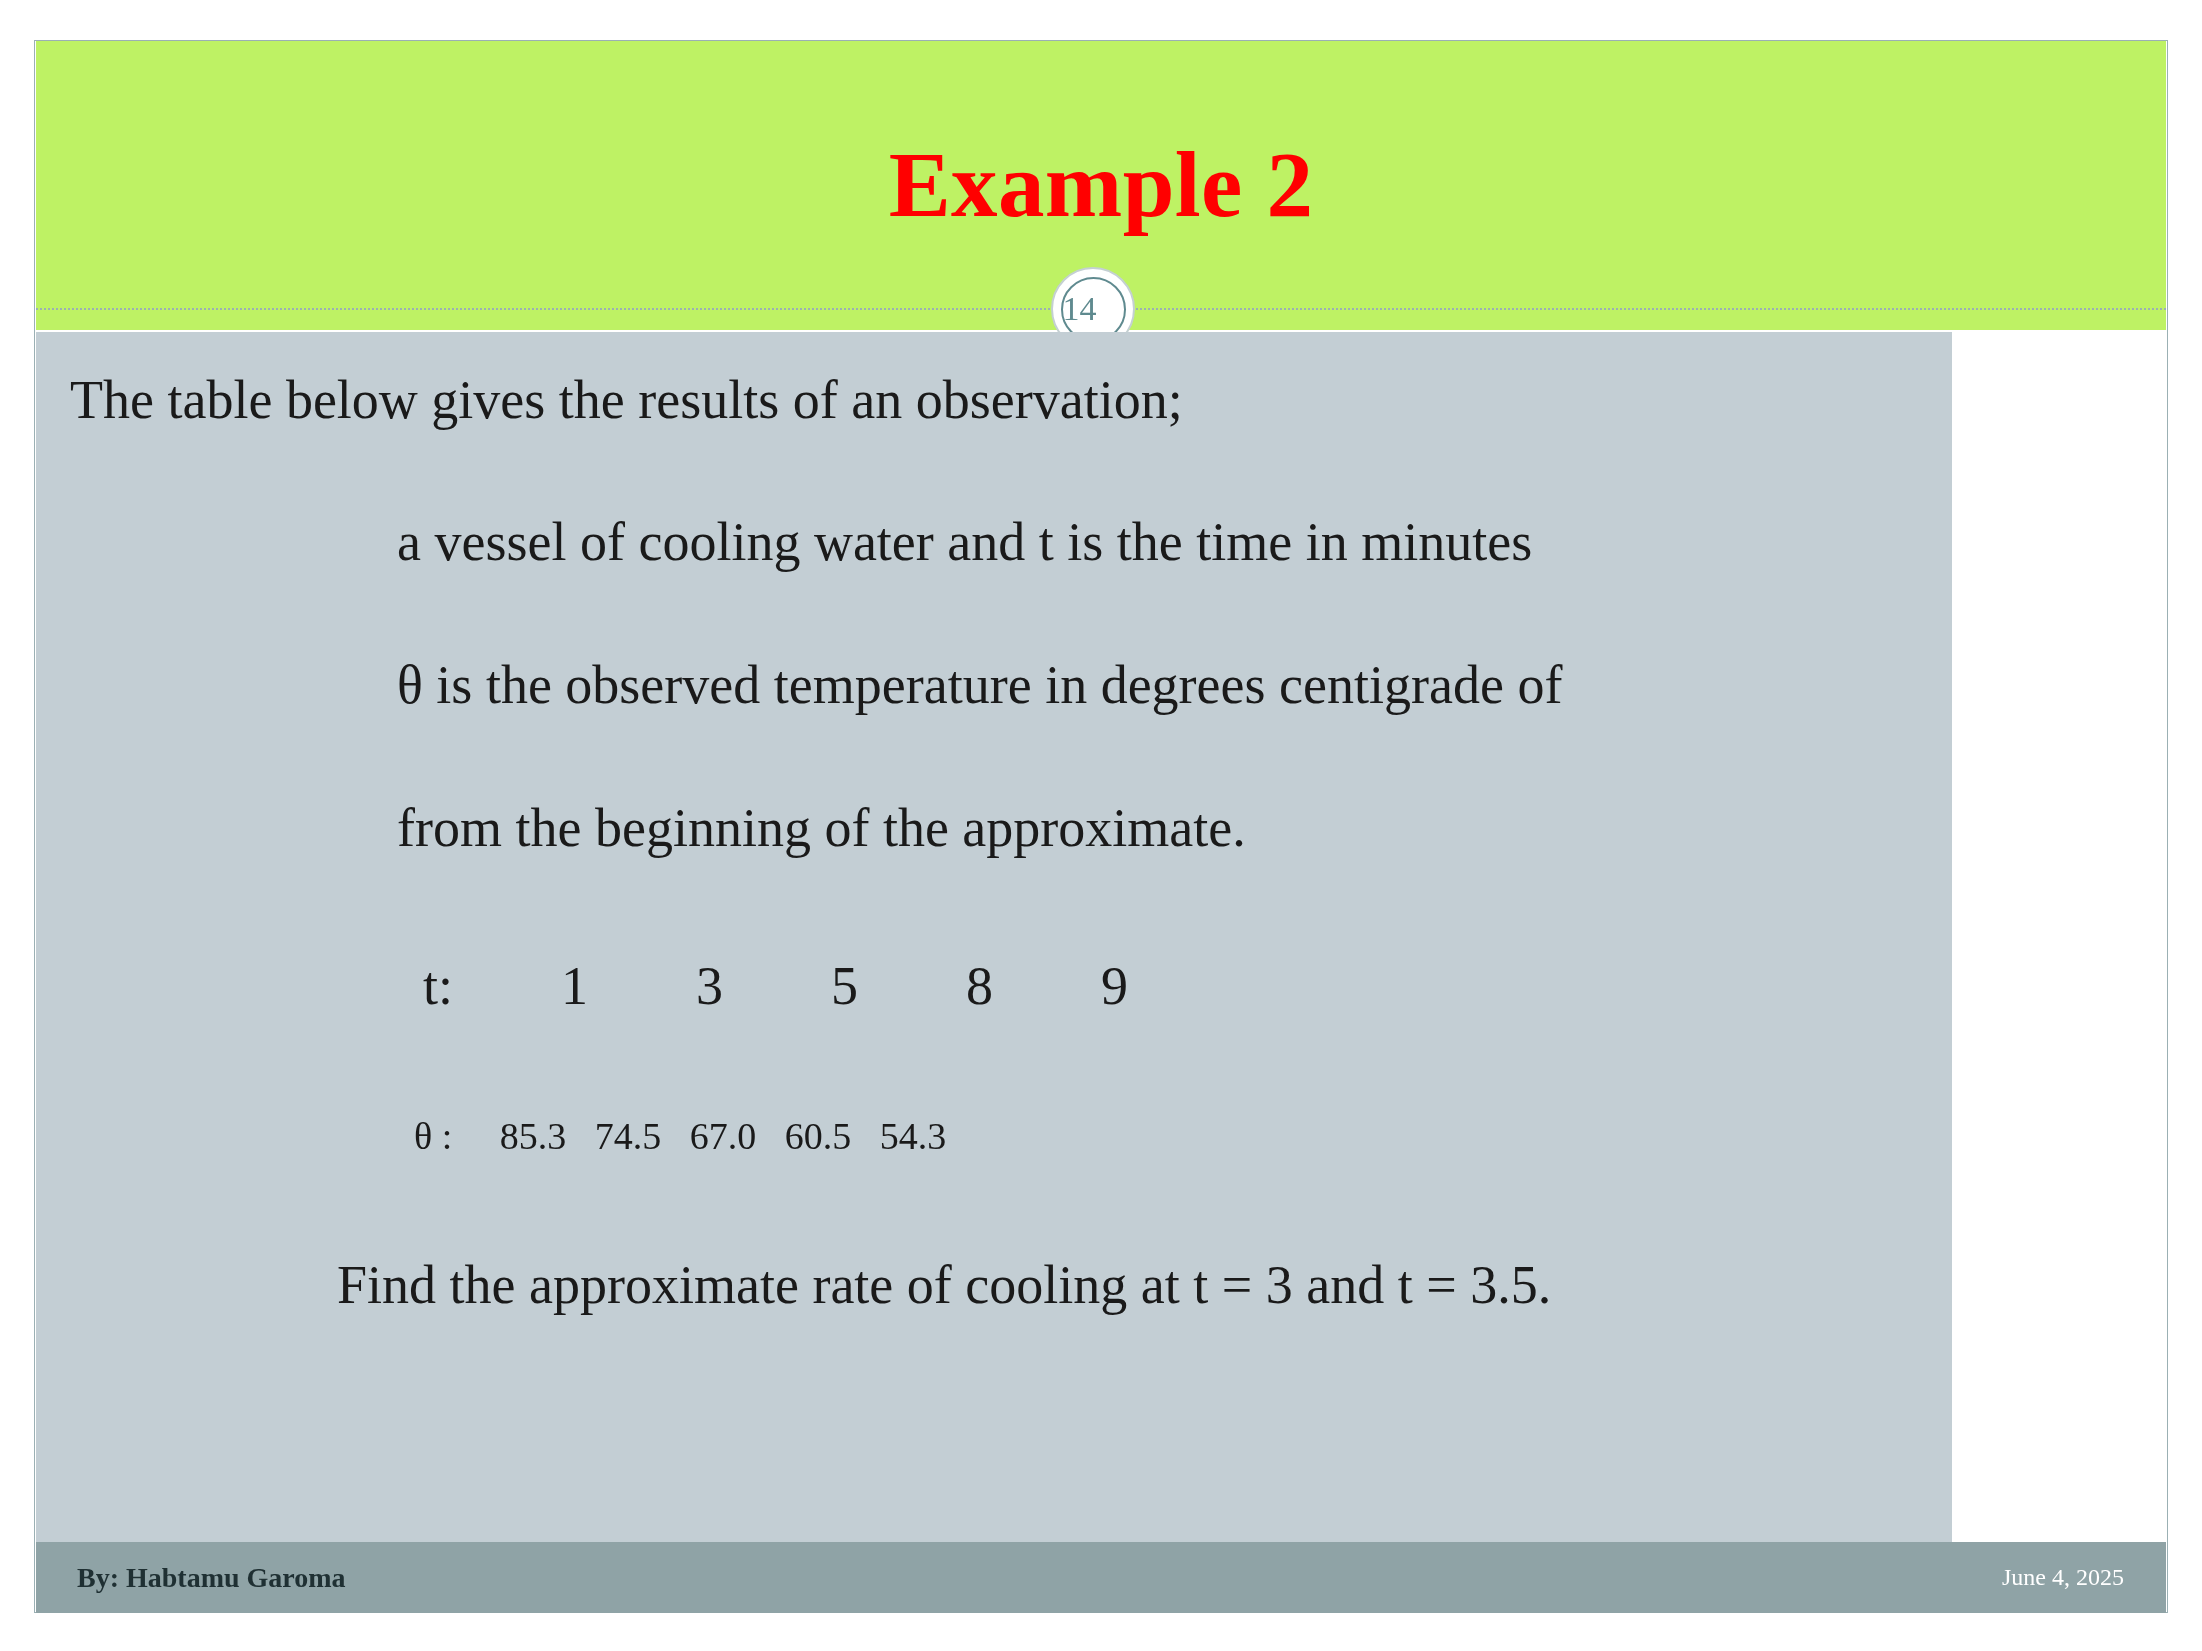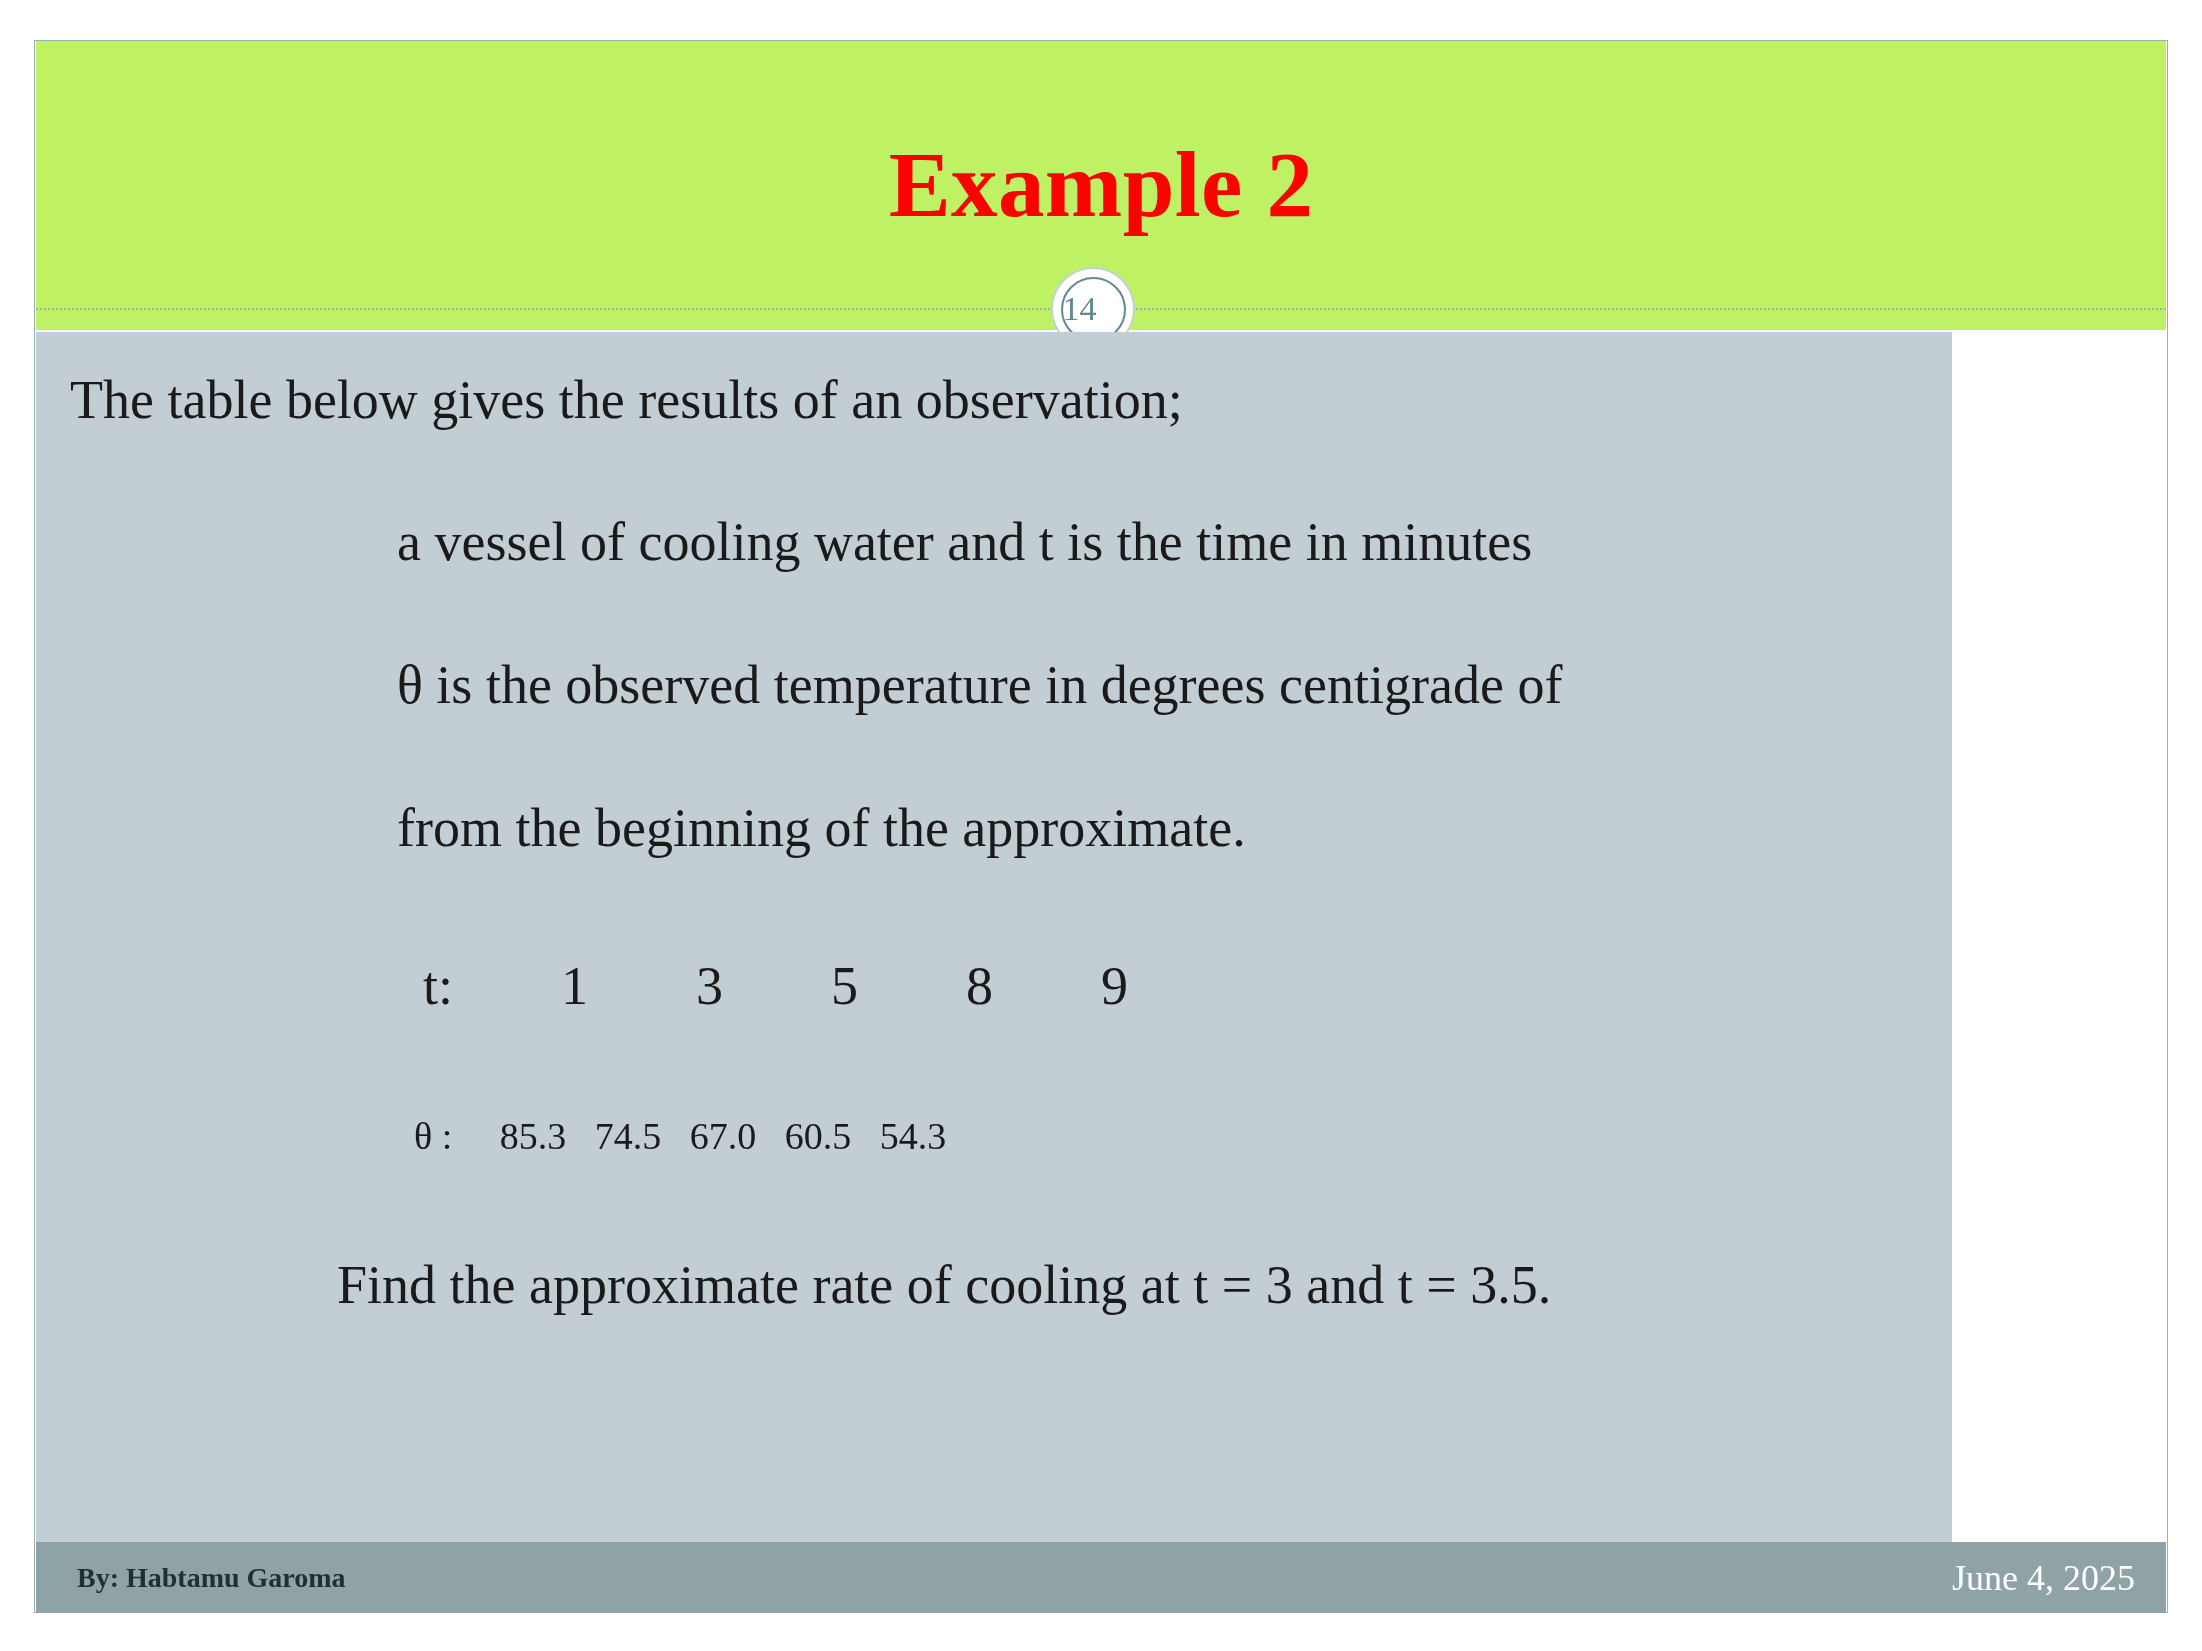--- a/index.html
+++ b/index.html
@@ -143,31 +143,31 @@
     position: absolute;
     left: 36px;
     top: 1542px;
     width: 2130px;
     height: 71px;
     background: #8fa3a6;
     box-sizing: border-box;
     display: flex;
     align-items: center;
     justify-content: space-between;
-    padding: 0 31px 0 41px;
+    padding: 0 42px 0 41px;
   }
   .footer-left {
     color: #1f3033;
     font-size: 28px;
     font-family: "Liberation Serif", serif;
     font-weight: bold;
   }
   .footer-right {
     color: #ffffff;
-    font-size: 36px;
+    font-size: 24px;
     font-family: "Liberation Serif", serif;
   }
 </style>
 </head>
 <body>
 
 <div class="slide">
 
   <div class="slide-frame"></div>
 

